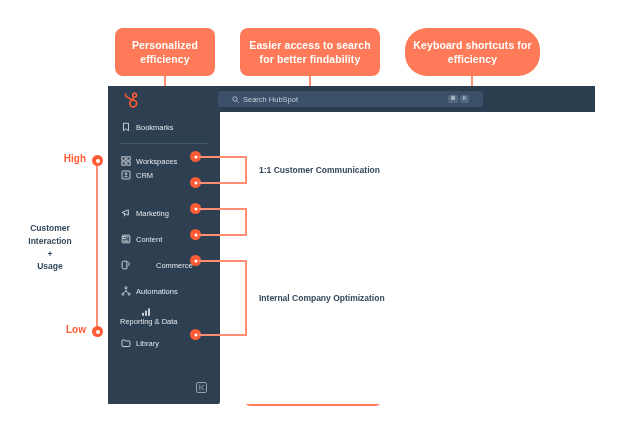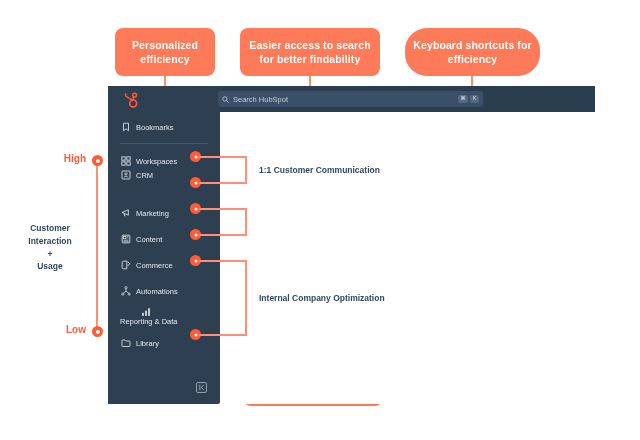--- a/index.html
+++ b/index.html
@@ -120,21 +120,21 @@
   #searchbar {
     position: absolute;
     left: 110px;
     top: 5px;
     width: 265px;
     height: 16px;
     background: #3a5069;
     border-radius: 3px;
     display: flex;
     align-items: center;
-    padding: 0 4px;
+    padding: 0 14px;
     box-sizing: border-box;
   }
   #search-icon { flex: 0 0 auto; margin-right: 4px; display:flex; }
   #search-placeholder {
     color: #c2cdd8;
     font-size: 7.5px;
     flex: 1 1 auto;
     white-space: nowrap;
   }
   .kbd {
@@ -346,21 +346,21 @@
         <span class="nico">
           <svg width="10" height="10" viewBox="0 0 12 12">
             <rect x="1.4" y="1.4" width="9.2" height="9.2" rx="1" fill="none" stroke="#e3e8ee" stroke-width="1"></rect>
             <rect x="3" y="3" width="3" height="2.6" fill="none" stroke="#e3e8ee" stroke-width="0.8"></rect>
             <path d="M7.4 3 L9 3 M7.4 4.6 L9 4.6 M3 7.4 L9 7.4 M3 8.8 L9 8.8" stroke="#e3e8ee" stroke-width="0.8"></path>
           </svg>
         </span>
         <span>Content</span>
       </div>
 
-      <div class="nav-item" style="top:172px;">
+      <div class="nav-item" style="top:172px;gap:20px;">
         <span class="nico">
           <svg width="10" height="10" viewBox="0 0 12 12">
             <path d="M1.4 3 a1.6 1.6 0 0 1 1.6 -1.6 h4 v9.2 h-4 a1.6 1.6 0 0 1 -1.6 -1.6 z" fill="none" stroke="#e3e8ee" stroke-width="1"></path>
             <path d="M8.2 2.2 L10.6 4.6 L8.2 7" fill="none" stroke="#e3e8ee" stroke-width="1" stroke-linecap="round"></path>
           </svg>
         </span>
         <span>Commerce</span>
       </div>
 
       <div class="nav-item" style="top:198px;">

